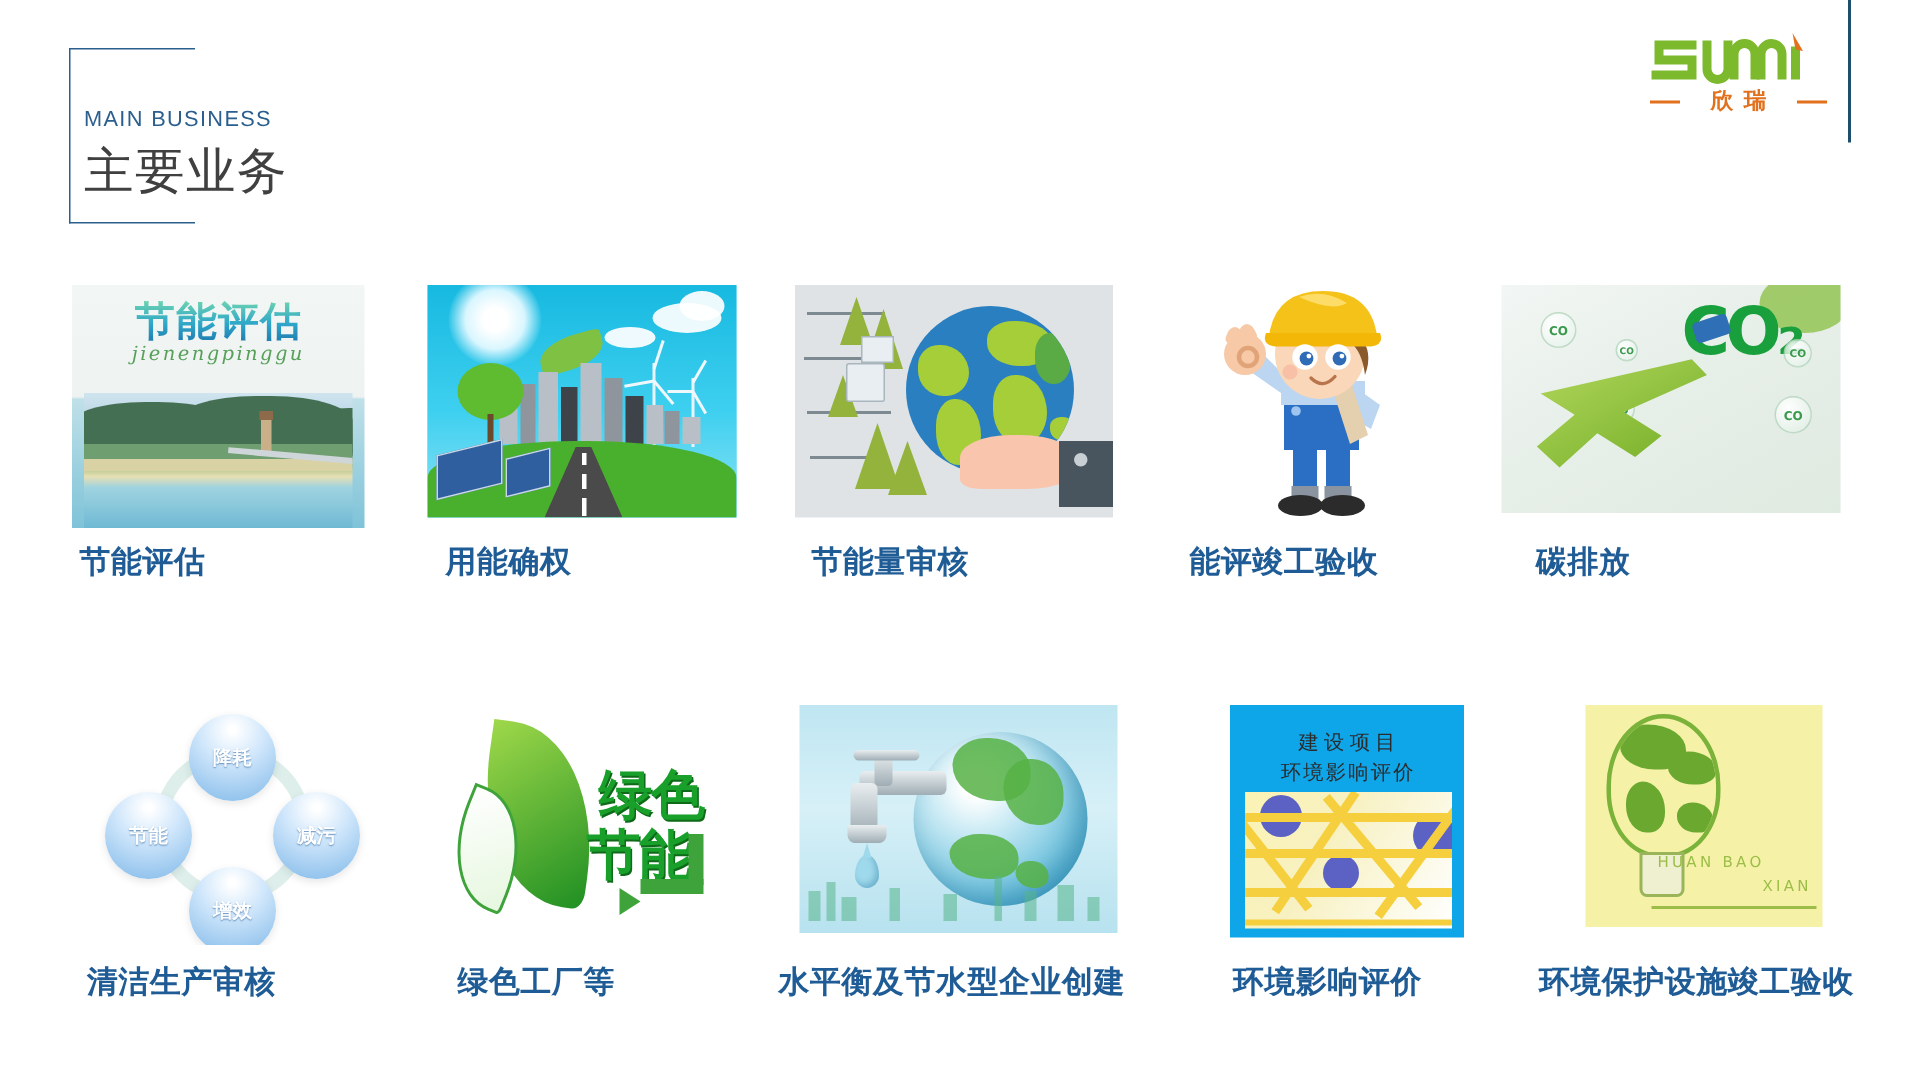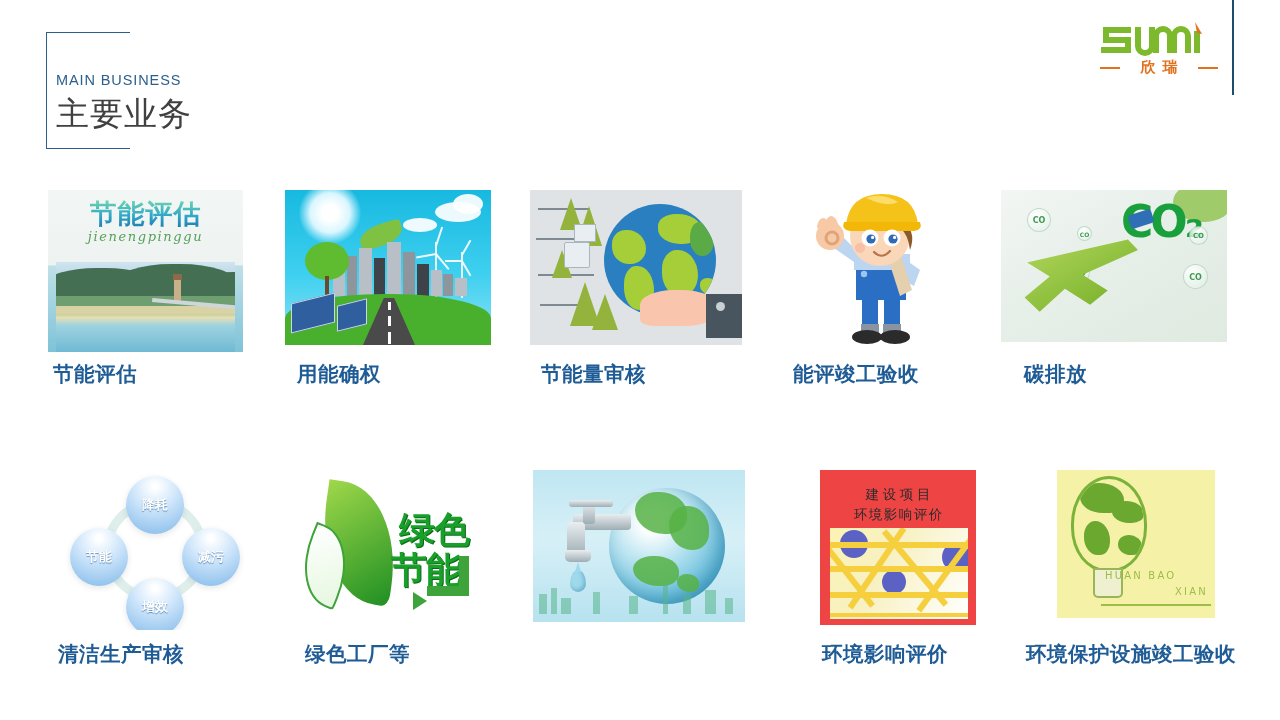--- a/index.html
+++ b/index.html
@@ -171,21 +171,21 @@
   .tap{ position:absolute; background:linear-gradient(#e9eef0,#9fadb4); }
   .drop{ position:absolute; width:16px;height:22px; background:#9fd9ec;
      border-radius:50% 50% 50% 50%/62% 62% 38% 38%;
      box-shadow:inset -2px -2px 4px rgba(40,120,160,.4); }
   .drop:before{content:"";position:absolute;left:50%;top:-8px;margin-left:-3px;
      width:0;height:0;border-left:3px solid transparent;border-right:3px solid transparent;
      border-bottom:10px solid #9fd9ec;}
   .skybld{ position:absolute; background:#57b48b; opacity:.55; }
 
   
-  #c9 .thumb{ left:820px; width:156px; height:155px; background:#ef4444; }
+  #c9 .thumb{ left:820px; width:156px; height:155px; background:#0ea5e9; }
   .bk-title{ position:absolute; left:0; width:100%; text-align:center;
      color:#2b2b2b; font-size:13.5px; letter-spacing:3.6px; text-indent:3.6px;
      font-family:"DejaVu Sans","Liberation Sans",sans-serif; }
   .bk-art{ position:absolute; left:10px; right:8px; top:58px; bottom:6px;
      background:linear-gradient(120deg,#fbf3b4 0%,#f7f1c2 40%,#ffffff 100%);
      overflow:hidden; }
   .bk-bar{ position:absolute; background:#f6cf3f; }
   .bk-dot{ position:absolute; border-radius:50%; background:#5b62c4; }
 
   
@@ -430,20 +430,21 @@
       <div class="skybld" style="left:6px;top:124px;width:8px;height:20px;"></div>
       <div class="skybld" style="left:18px;top:118px;width:6px;height:26px;"></div>
       <div class="skybld" style="left:28px;top:128px;width:10px;height:16px;"></div>
       <div class="skybld" style="left:60px;top:122px;width:7px;height:22px;"></div>
       <div class="skybld" style="left:96px;top:126px;width:9px;height:18px;"></div>
       <div class="skybld" style="left:130px;top:114px;width:5px;height:30px;"></div>
       <div class="skybld" style="left:150px;top:124px;width:8px;height:20px;"></div>
       <div class="skybld" style="left:172px;top:120px;width:11px;height:24px;"></div>
       <div class="skybld" style="left:192px;top:128px;width:8px;height:16px;"></div>
     </div>
+    <div class="label" style="left:519px;top:170px;">水平衡及节水型企业创建</div>
   </div>
 
   <div class="card" id="c9">
     <div class="thumb">
       <div class="bk-title" style="top:16px;">建设项目</div>
       <div class="bk-title" style="top:36px;letter-spacing:1.5px;text-indent:1.5px;">环境影响评价</div>
       <div class="bk-art">
         <div class="bk-dot" style="left:10px;top:2px;width:28px;height:28px;"></div>
         <div class="bk-dot" style="left:52px;top:42px;width:24px;height:24px;"></div>
         <div class="bk-dot" style="left:112px;top:14px;width:30px;height:30px;"></div>

